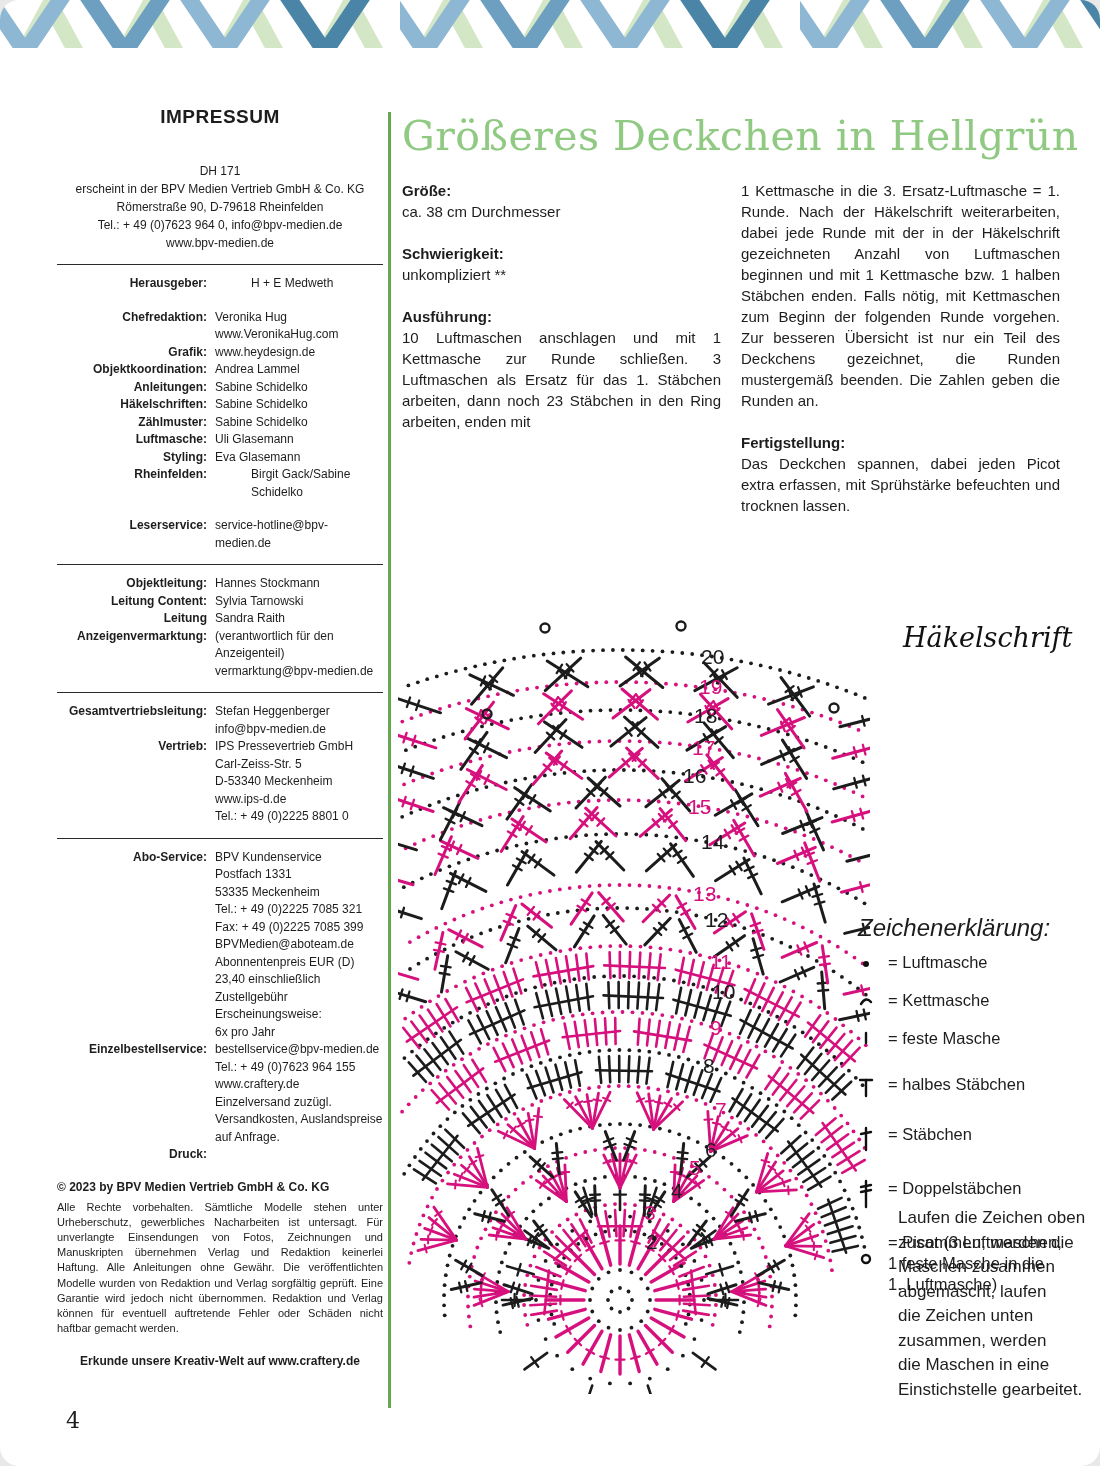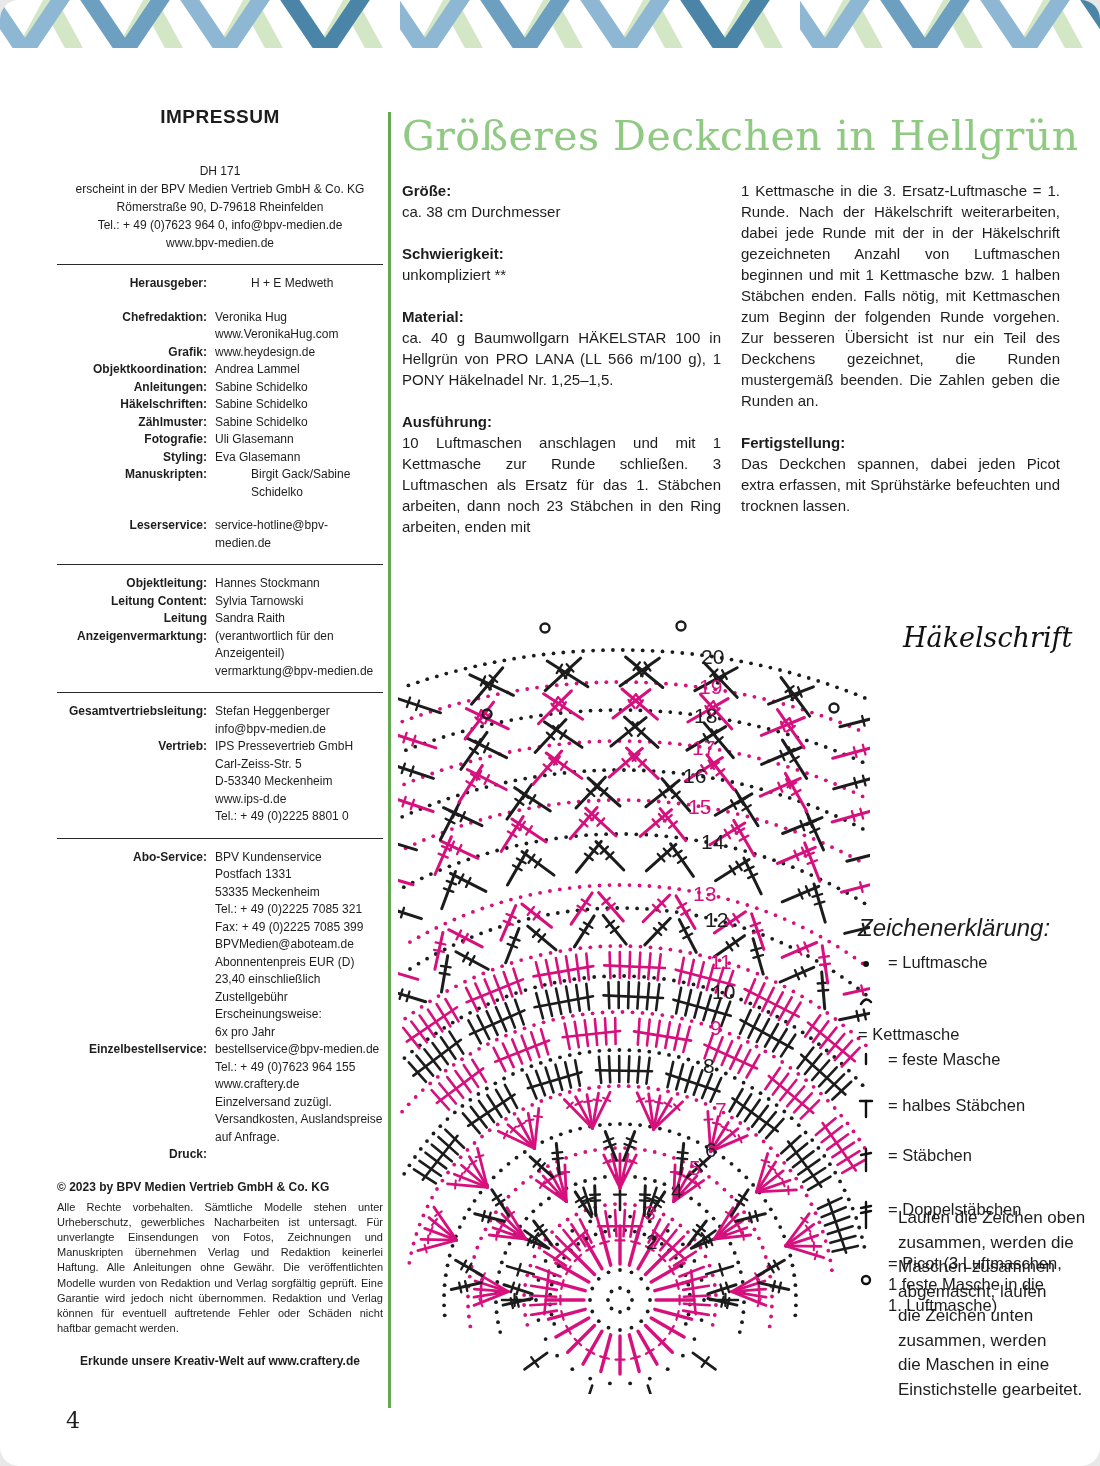--- a/index.html
+++ b/index.html
@@ -110,33 +110,33 @@
             <div>Sabine Schidelko</div>
           </div>
         </div>
         <div class="imp-row">
           <div class="imp-label">Zählmuster:</div>
           <div class="imp-vals">
             <div>Sabine Schidelko</div>
           </div>
         </div>
         <div class="imp-row">
-          <div class="imp-label">Fotografie:</div>
+          <div class="imp-label">Luftmasche:</div>
           <div class="imp-vals">
             <div>Uli Glasemann</div>
           </div>
         </div>
         <div class="imp-row">
           <div class="imp-label">Styling:</div>
           <div class="imp-vals">
             <div>Eva Glasemann</div>
           </div>
         </div>
         <div class="imp-row gap-after">
-          <div class="imp-label">Manuskripten:</div>
+          <div class="imp-label">Rheinfelden:</div>
           <div class="imp-vals">
             <div>Birgit Gack/Sabine Schidelko</div>
           </div>
         </div>
         <div class="imp-row">
           <div class="imp-label">Leserservice:</div>
           <div class="imp-vals">
             <div>service-hotline@bpv-medien.de</div>
           </div>
         </div>
@@ -224,24 +224,20 @@
     <div class="art-title">Größeres Deckchen in Hellgrün</div>
     <div class="cols">
       <div class="col" id="art-col1">
           <div class="sec">
             <h3>Größe:</h3>
             <p>ca. 38 cm Durchmesser</p>
           </div>
           <div class="sec">
             <h3>Schwierigkeit:</h3>
             <p>unkompliziert **</p>
-          </div>
-          <div class="sec">
-            <h3>Material:</h3>
-            <p>ca. 40 g Baumwollgarn HÄKELSTAR 100 in Hellgrün von PRO LANA (LL 566 m/100 g), 1 PONY Häkelnadel Nr. 1,25–1,5.</p>
           </div>
           <div class="sec">
             <h3>Ausführung:</h3>
             <p>10 Luftmaschen anschlagen und mit 1 Kettmasche zur Runde schließen. 3 Luftmaschen als Ersatz für das 1. Stäbchen arbeiten, dann noch 23 Stäbchen in den Ring arbeiten, enden mit</p>
           </div>
         </div>
       <div class="col" id="art-col2">
           <div class="sec">
             <p>1 Kettmasche in die 3. Ersatz-Luftmasche = 1. Runde. Nach der Häkelschrift weiterarbeiten, dabei jede Runde mit der in der Häkelschrift gezeichneten Anzahl von Luftmaschen beginnen und mit 1 Kettmasche bzw. 1 halben Stäbchen enden. Falls nötig, mit Kettmaschen zum Beginn der folgenden Runde vorgehen. Zur besseren Übersicht ist nur ein Teil des Deckchens gezeichnet, die Runden mustergemäß beenden. Die Zahlen geben die Runden an.</p>
           </div>
@@ -2154,21 +2150,21 @@
     <div class="leg-title">Zeichenerklärung:</div>
     <div id="leg-items">
         <div class="leg-item" style="margin-top: 0px;">
           <div class="leg-icon">
             <svg width="24" height="34" viewBox="0 0 24 34">
               <circle cx="8" cy="12" r="3" fill="#111"></circle>
             </svg>
           </div>
           <div class="leg-text">= Luftmasche</div>
         </div>
-        <div class="leg-item" style="margin-top: 4px; flex-direction: column;">
+        <div class="leg-item" style="margin-top: 4px;">
           <div class="leg-icon">
             <svg width="24" height="34" viewBox="0 0 24 34">
               <path d="M3 14 Q8 6 13 12" stroke="#111" stroke-width="2.4" stroke-linecap="round" fill="none"></path>
             </svg>
           </div>
           <div class="leg-text">= Kettmasche</div>
         </div>
         <div class="leg-item" style="margin-top: 4px;">
           <div class="leg-icon">
             <svg width="24" height="34" viewBox="0 0 24 34">

